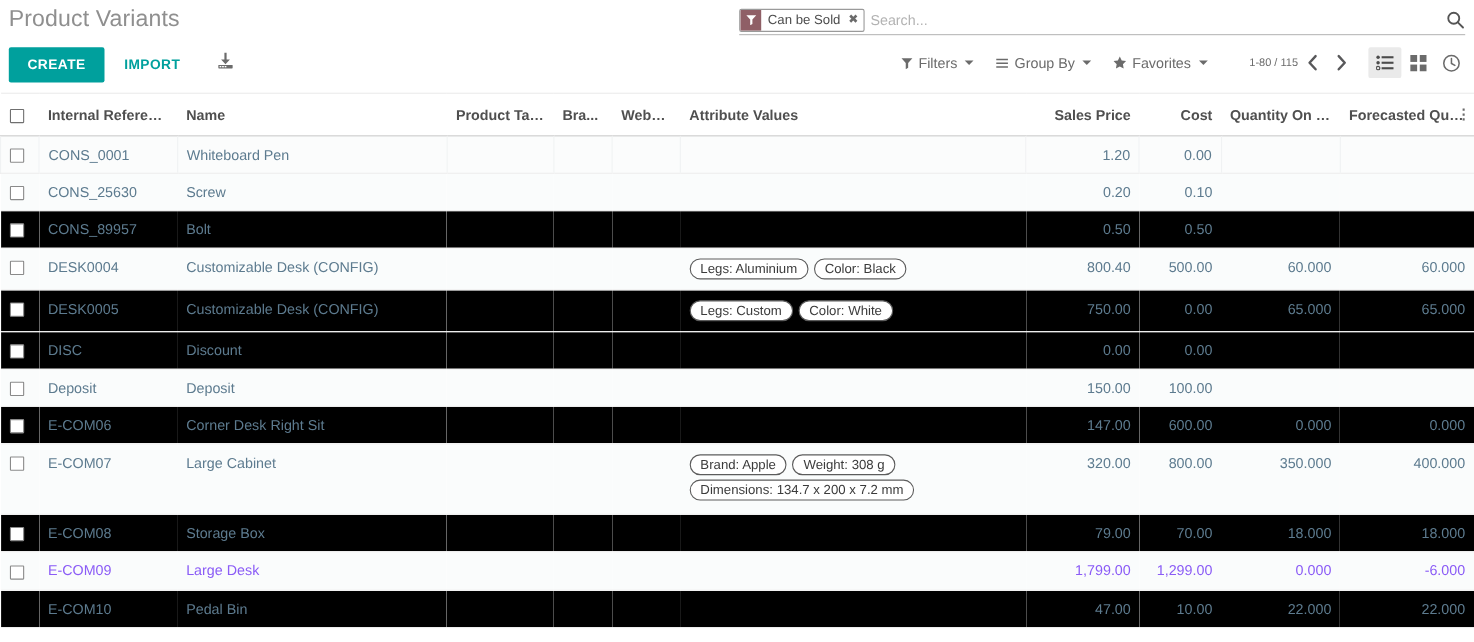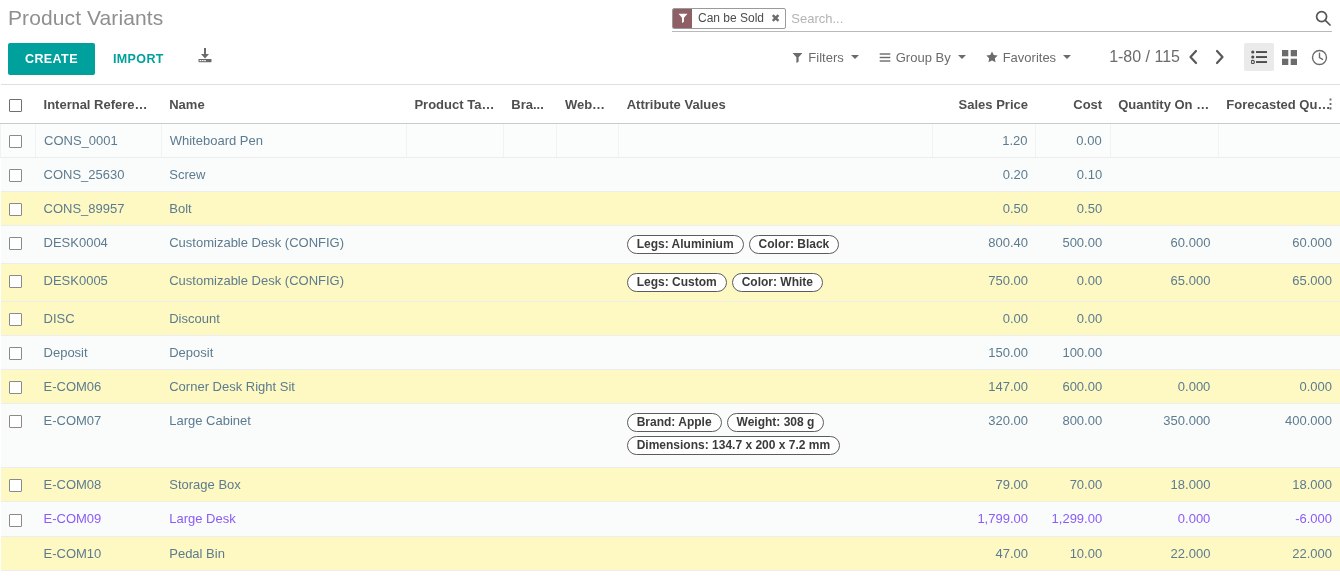--- a/index.html
+++ b/index.html
@@ -75,21 +75,21 @@
     display: flex; align-items: center; gap: 5px;
     font-size: 13px; color: #6b6b6b; cursor: pointer;
     padding: 4px 10px; white-space: nowrap;
   }
   .caret {
     width: 0; height: 0; margin-left: 2px;
     border-left: 4px solid transparent; border-right: 4px solid transparent;
     border-top: 4px solid #6b6b6b;
   }
   .pager {
-    font-size: 16px; color: #6b6b6b; margin-left: 28px;
+    font-size: 10px; color: #6b6b6b; margin-left: 28px;
     white-space: nowrap; cursor: pointer;
   }
   .chev {
     width: 26px; height: 26px; display: flex; align-items: center; justify-content: center;
     cursor: pointer; color: #58585a;
   }
   .viewsw { display: flex; align-items: center; margin-left: 12px; }
   .vbtn {
     width: 30px; height: 28px; display: flex; align-items: center; justify-content: center;
     cursor: pointer; color: #58585a; border-radius: 2px;
@@ -112,38 +112,38 @@
   table.olist thead th.num { text-align: right; }
 
   table.olist tbody td {
     font-size: 13px; color: #5d7b8f;
     border-bottom: 1px solid #ededed;
     padding: 9px 8px;
     white-space: nowrap; overflow: hidden; text-overflow: ellipsis;
     vertical-align: top;
   }
   table.olist tbody td.num { text-align: right; }
-  tbody tr { height: 32px; background: #fef9c3; }
+  tbody tr { height: 32px; background: #000000; }
   tbody tr.alt { background: #fafcfc; }
   tbody tr.danger td { color: #8b5cf6; }
   tbody tr.hovered td { border-left: 1px solid #f0f2f3; }
   tbody tr.hovered { background: #fbfcfc; }
 
   .cellcheck { width: 34px; padding-left: 8px !important; }
   .cbox {
     width: 13px; height: 13px; border: 1px solid #8a8a8a; border-radius: 1px;
     background: #fff; display: inline-block; cursor: pointer; vertical-align: middle;
   }
   th .cbox { border-color: #6f6f6f; }
 
   .tags { display: flex; flex-wrap: wrap; gap: 4px 5px; white-space: normal; }
   .tag {
     display: inline-block; border: 1px solid #5c5c5c; border-radius: 11px;
     padding: 1px 9px 2px; font-size: 12px; color: #3b3b3b;
-    line-height: 14px; white-space: nowrap; background: #fff; font-weight: bold;
+    line-height: 14px; white-space: nowrap; background: #fff;
   }
 
   .optcols {
     position: absolute; right: 3px; top: 12px;
     color: #6b6b6b; cursor: pointer; font-size: 13px; line-height: 1;
   }
   .th-fc { position: relative; }
 
   svg { display: block; }
 </style>

